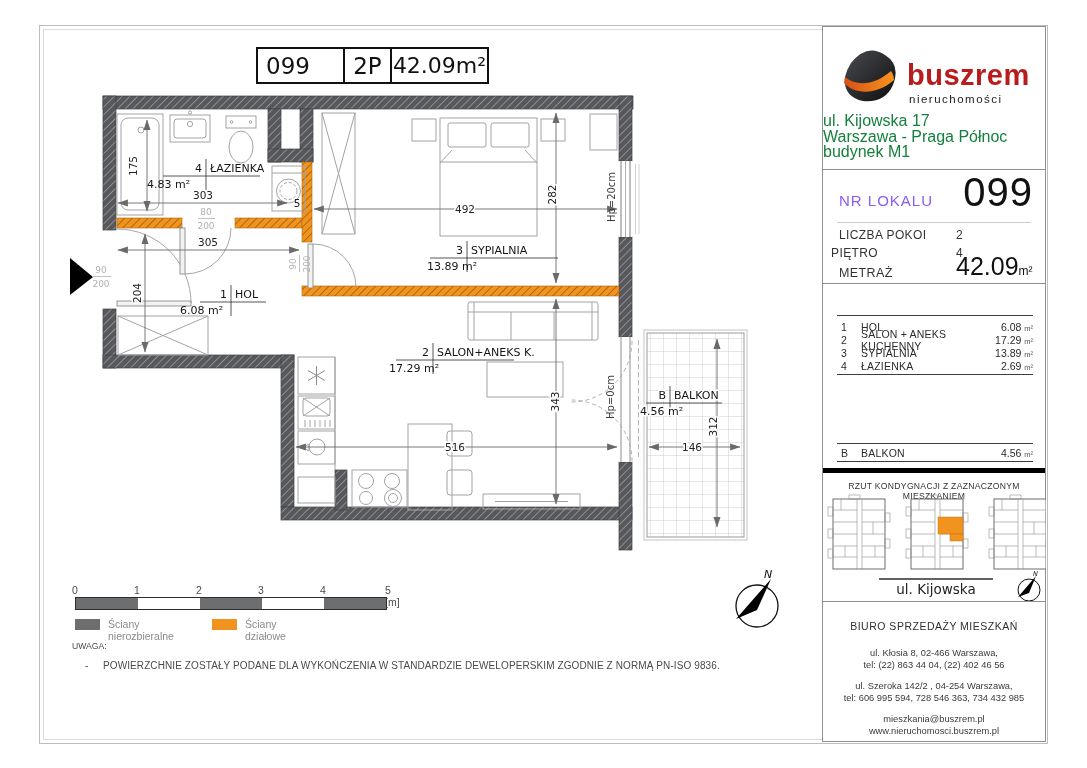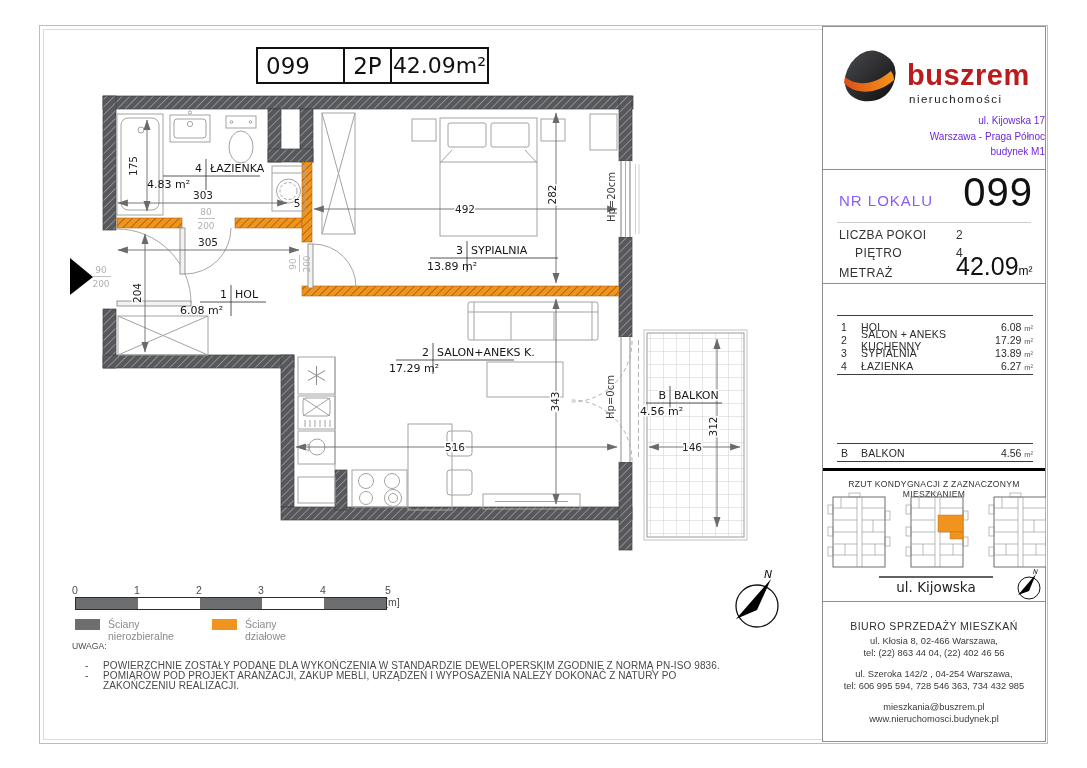--- a/index.html
+++ b/index.html
@@ -23,41 +23,41 @@
   .thp{font-size:10px;fill:#3c3c3c;}
   .furn{stroke:#a3a3a3;fill:none;stroke-width:1;}
   .dims{stroke:#6a6a6a;stroke-width:0.9;marker-start:url(#arr);marker-end:url(#arr);}
   .lbl{stroke:#2b2b2b;stroke-width:0.8;}
   
   .panel{position:absolute;left:822px;top:26px;width:224px;height:716px;border:1px solid #8f8f8f;box-sizing:border-box;background:#fff;color:#2e2e2e;}
   .sec{position:relative;box-sizing:border-box;}
   .s1{height:142px;}
   .s2{height:114px;border-top:1px solid #8f8f8f;}
   .s3{height:185px;border-top:1px solid #8f8f8f;}
-  .s4{height:133px;border-top:3px solid #000000;}
+  .s4{height:133px;border-top:5px solid #000000;}
   .s5{height:139px;border-top:1px solid #8f8f8f;}
   .logo-svg{position:absolute;left:18px;top:20px;}
   .brand{position:absolute;left:84px;top:32px;font-size:29px;font-weight:bold;color:#b91c1c;letter-spacing:.5px;}
   .brand-sub{position:absolute;left:86px;top:66px;font-size:11.5px;color:#1c1c1c;letter-spacing:1.5px;}
-  .addr{position:absolute;left:0;top:86px;width:100%;text-align:right;font-size:10px;line-height:15.5px;color:#6d28d9;}
+  .addr{position:absolute;left:0;top:86px;width:100%;text-align:left;font-size:16px;line-height:15.5px;color:#15803d;}
   .nrlab{position:absolute;left:16px;top:22px;font-size:15px;letter-spacing:1px;color:#8b5cf6;}
   .nrval{position:absolute;right:12px;top:0px;font-size:40px;color:#111;letter-spacing:1px;}
   .nrline{position:absolute;left:14px;right:14px;top:52px;border-top:1px solid #ccc;}
   .frow{position:absolute;font-size:12px;color:#333;letter-spacing:.4px;}
   .metraz-val{position:absolute;left:133px;top:82px;font-size:25px;color:#111;}
   .metraz-val .u{font-size:12px;}
   .rule{position:absolute;left:14px;right:12px;border-top:1.5px solid #3d3d3d;}
   .trow{position:absolute;left:0;right:0;display:flex;font-size:10.5px;color:#2b2b2b;height:13px;align-items:center;}
   .trow .no{width:20px;padding-left:18px;}
   .trow .nm{flex:1;letter-spacing:.2px;}
   .trow .vl{padding-right:12px;}
   .trow .vl .u{font-size:7.5px;color:#555;}
   .kp-title{position:absolute;top:8px;left:0;width:100%;text-align:center;font-size:8.6px;letter-spacing:.3px;color:#333;}
   .contact{position:absolute;top:18px;left:0;width:100%;text-align:center;color:#3a3a3a;}
-  .contact .ct{font-size:10.5px;letter-spacing:.5px;margin-bottom:3px;color:#2f2f2f;}
+  .contact .ct{font-size:10.5px;letter-spacing:.5px;margin-bottom:15px;color:#2f2f2f;}
   .contact p{margin:0 0 9px 0;font-size:9.3px;line-height:12px;}
   
   .scalebar{position:absolute;left:75px;top:584px;width:320px;height:26px;}
   .scalebar .tick{position:absolute;top:0;font-size:10.5px;color:#4d4d4d;transform:translateX(-50%);}
   .scalebar .bar{position:absolute;top:13px;left:0;width:310px;height:11px;border:1px solid #2c2c2c;display:flex;box-sizing:content-box;}
   .scalebar .seg{width:62px;height:11px;}
   .legend{position:absolute;left:75px;top:617px;height:14px;}
   .legend .sw{position:absolute;top:2px;width:25px;height:11px;}
   .legend .lab{position:absolute;top:1px;font-size:10.5px;color:#8a8a8a;}
   .notes{position:absolute;left:72px;top:641px;width:660px;color:#4a4a4a;}
@@ -372,21 +372,20 @@
   <span class="sw" style="left:0;background:#6d6e70"></span>
   <span class="lab" style="left:33px">Ściany nierozbieralne</span>
   <span class="sw" style="left:137px;background:#f0931f"></span>
   <span class="lab" style="left:170px">Ściany działowe</span>
 </div>
 
 <div class="notes">
   <div class="nt">UWAGA:</div>
   <ul>
     <li>POWIERZCHNIE ZOSTAŁY PODANE DLA WYKOŃCZENIA W STANDARDZIE DEWELOPERSKIM ZGODNIE Z NORMĄ PN-ISO 9836.</li>
-    <li>POMIARÓW POD PROJEKT ARANŻACJI, ZAKUP MEBLI, URZĄDZEŃ I WYPOSAŻENIA NALEŻY DOKONAĆ Z NATURY PO ZAKOŃCZENIU REALIZACJI.</li>
   </ul>
 </div>
 
 <div class="panel">
 
   <div class="sec s1">
     <svg class="logo-svg" width="60" height="58" viewBox="0 0 60 58">
       <defs>
         <linearGradient id="lg" x1="0" y1="0" x2="1" y2="1">
           <stop offset="0" stop-color="#4a4b50"></stop>
@@ -408,21 +407,21 @@
       <div>budynek M1</div>
     </div>
   </div>
 
   <div class="sec s2">
     <div class="nrlab">NR LOKALU</div>
     <div class="nrval">099</div>
     <div class="nrline"></div>
     <div class="frow" style="left:16px;top:58px">LICZBA POKOI</div>
     <div class="frow" style="left:133px;top:58px">2</div>
-    <div class="frow" style="left:32px;top:76px">PIĘTRO</div>
+    <div class="frow" style="left:8px;top:76px">PIĘTRO</div>
     <div class="frow" style="left:133px;top:76px">4</div>
     <div class="frow" style="left:16px;top:96px;font-size:12.5px">METRAŻ</div>
     <div class="metraz-val"><span>42.09</span><span class="u">m²</span></div>
   </div>
 
   <div class="sec s3">
     <div class="rule" style="top:31px"></div>
     <div class="trow" style="top:36px">
       <span class="no">1</span>
       <span class="nm">HOL</span>
@@ -434,21 +433,21 @@
       <span class="vl"><span>17.29</span> <span class="u">m²</span></span>
     </div>
     <div class="trow" style="top:62px">
       <span class="no">3</span>
       <span class="nm">SYPIALNIA</span>
       <span class="vl"><span>13.89</span> <span class="u">m²</span></span>
     </div>
     <div class="trow" style="top:75px">
       <span class="no">4</span>
       <span class="nm">ŁAZIENKA</span>
-      <span class="vl"><span>6.27</span> <span class="u">m²</span></span>
+      <span class="vl"><span>2.69</span> <span class="u">m²</span></span>
     </div>
     <div class="rule" style="top:90px"></div>
     <div class="rule" style="top:159px"></div>
     <div class="trow" style="top:162px">
       <span class="no">B</span>
       <span class="nm">BALKON</span>
       <span class="vl"><span>4.56</span> <span class="u">m²</span></span>
     </div>
     <div class="rule" style="top:177px"></div>
   </div>
@@ -506,18 +505,18 @@
       <p>
         <span>ul. Kłosia 8, 02-466 Warszawa,</span><br>
         <span>tel: (22) 863 44 04, (22) 402 46 56</span>
       </p>
       <p>
         <span>ul. Szeroka 142/2 , 04-254 Warszawa,</span><br>
         <span>tel: 606 995 594, 728 546 363, 734 432 985</span>
       </p>
       <p>
         <span>mieszkania@buszrem.pl</span><br>
-        <span>www.nieruchomosci.budynek.pl</span>
+        <span>www.nieruchomosci.buszrem.pl</span>
       </p>
     </div>
   </div>
 
 </div>
 
 </body></html>

